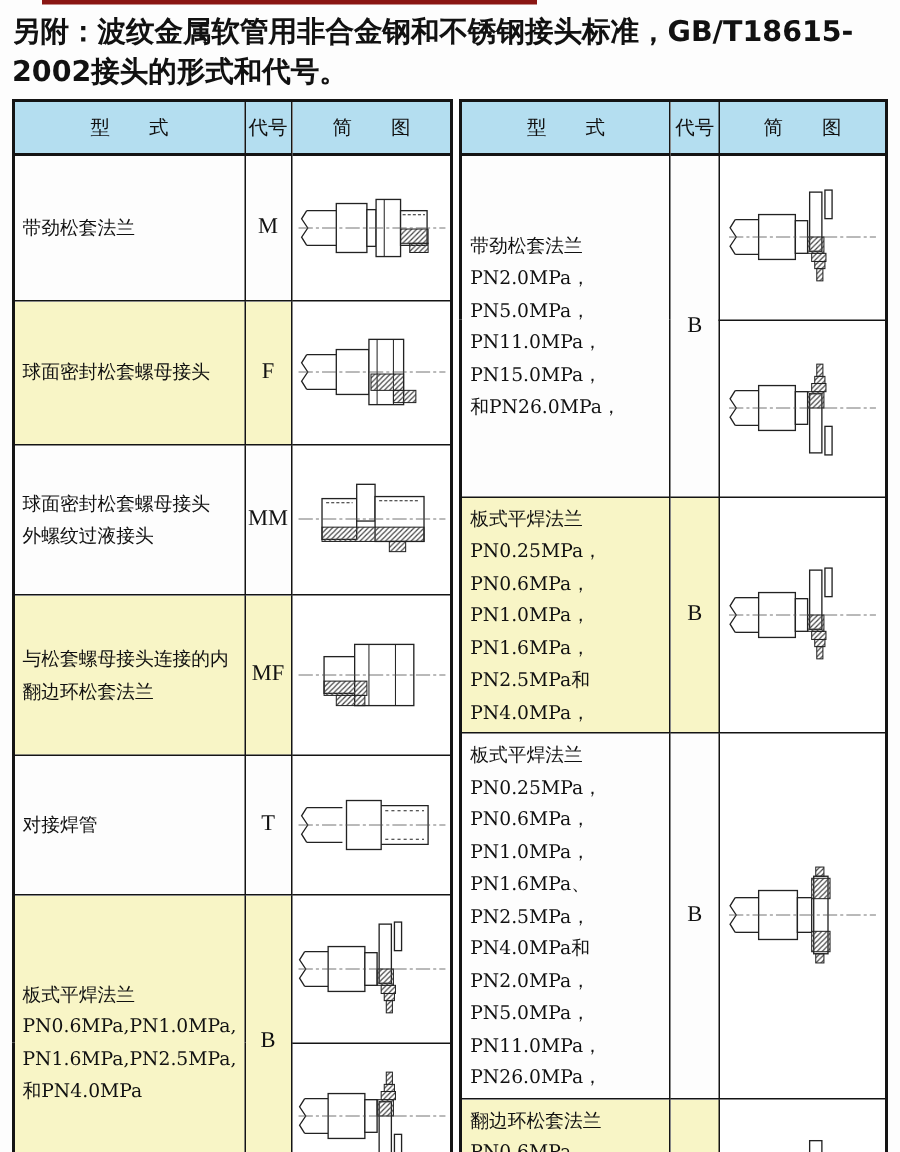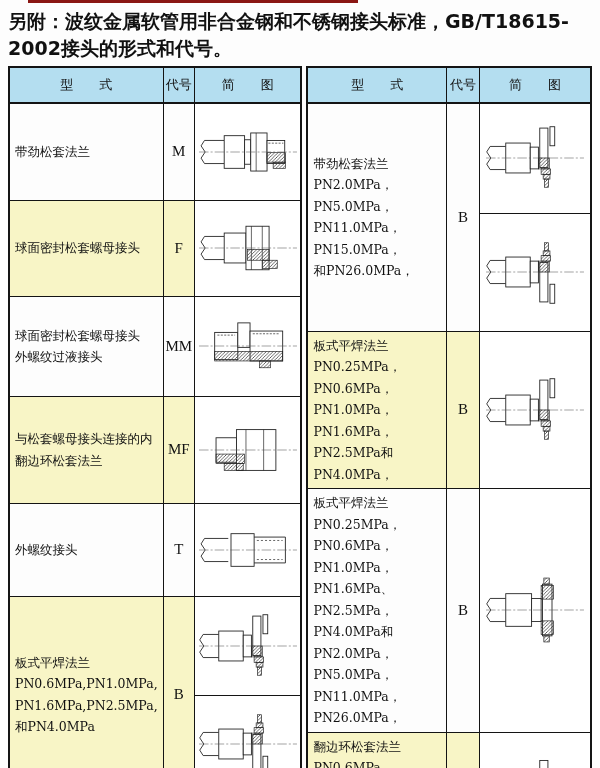--- a/index.html
+++ b/index.html
@@ -127,21 +127,21 @@
               <rect x="58" y="20" width="58" height="60" fill="#fff" stroke="#222" stroke-width="1.3"></rect>
               <line x1="72" y1="20" x2="72" y2="80" stroke="#222" stroke-width="1"></line>
               <line x1="98" y1="20" x2="98" y2="80" stroke="#222" stroke-width="1"></line>
               <rect x="28" y="56" width="42" height="14" fill="url(#hp)" stroke="#222" stroke-width="1"></rect>
               <rect x="40" y="70" width="28" height="10" fill="url(#hp)" stroke="#222" stroke-width="1"></rect>
               <line x1="3" y1="50" x2="147" y2="50" stroke="#555" stroke-width="0.8" stroke-dasharray="14 3 3 3"></line>
             </svg>
           </td>
     </tr>
     <tr style="height:93px">
-      <td class="type-cell">外螺纹接头</td>
+      <td class="type-cell">对接焊管</td>
       <td class="code-cell">T</td>
       <td class="dia-cell">
             <svg viewBox="0 0 150 100">
               <path d="M11 33 H46" stroke="#222" fill="none" stroke-width="1.3"></path>
               <path d="M11 67 H46" stroke="#222" fill="none" stroke-width="1.3"></path>
               <path d="M11 33 l-5 8 6 9 -6 9 5 8" stroke="#222" fill="none" stroke-width="1.3"></path>
               <rect x="50" y="26" width="34" height="48" fill="#fff" stroke="#222" stroke-width="1.3"></rect>
               <path d="M84 31 H130 V69 H84" stroke="#222" fill="none" stroke-width="1.3"></path>
               <line x1="88" y1="36" x2="126" y2="36" stroke="#222" stroke-width="1" stroke-dasharray="3 3"></line>
               <line x1="88" y1="64" x2="126" y2="64" stroke="#222" stroke-width="1" stroke-dasharray="3 3"></line>

